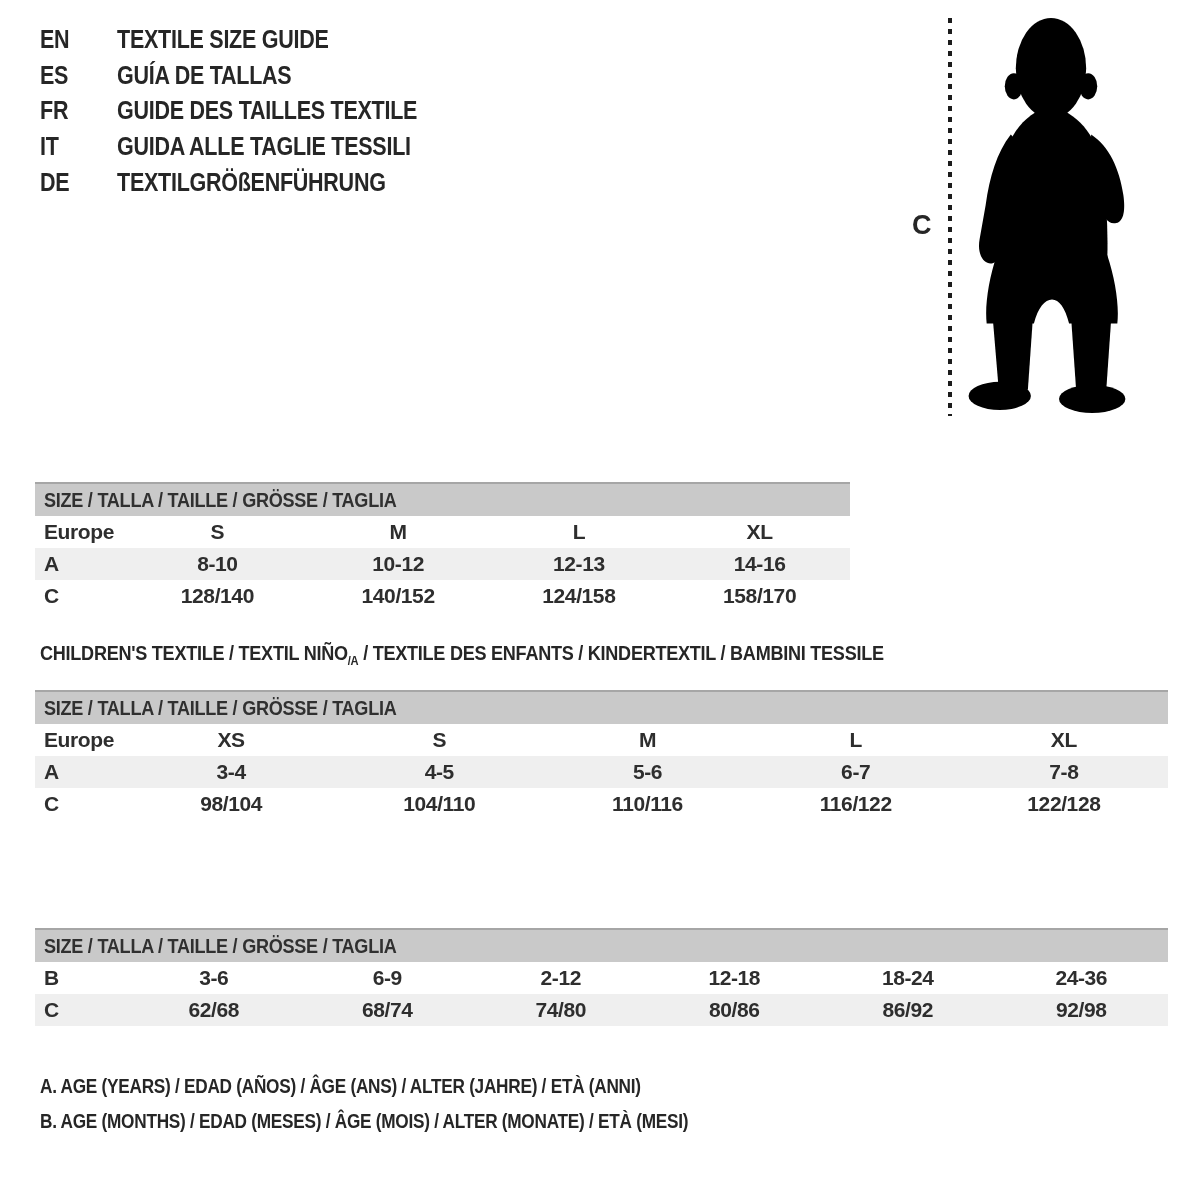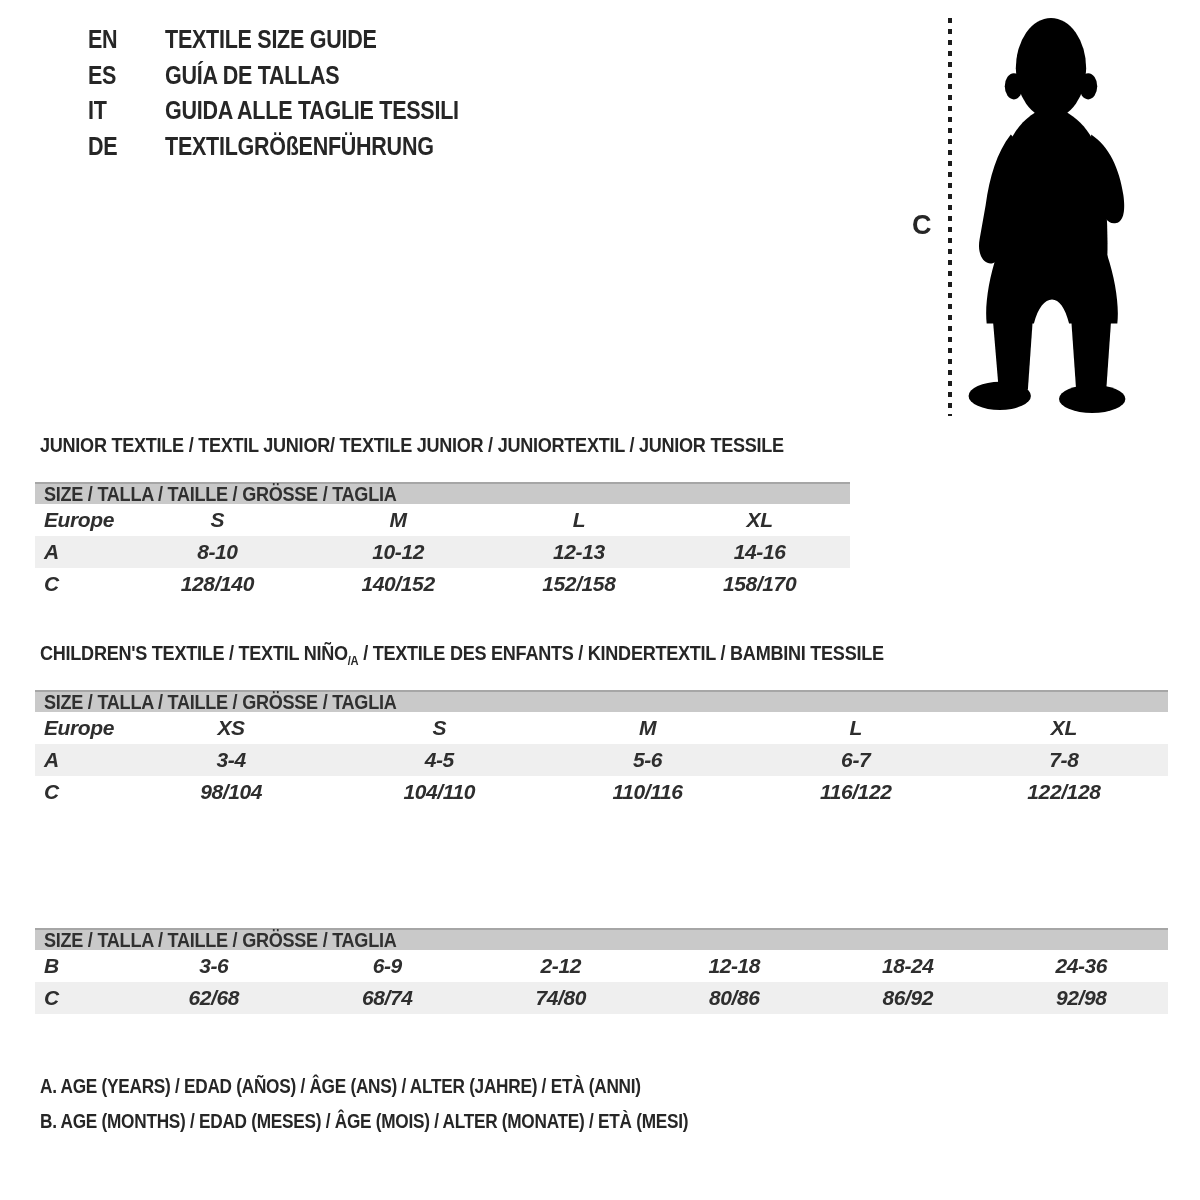--- a/index.html
+++ b/index.html
@@ -3,38 +3,38 @@
 <meta charset="utf-8">
 <style>
   html,body{margin:0;padding:0;background:#fff;}
   .page{position:relative;width:1200px;height:1200px;background:#ffffff;overflow:hidden;
         font-family:"Liberation Sans","DejaVu Sans",sans-serif;color:#262626;}
   .cond{display:inline-block;transform:scaleX(0.86);transform-origin:0 50%;letter-spacing:-0.3px;white-space:nowrap;}
 
   
   .lang-list{position:absolute;left:40px;top:22px;}
   .lang-row{display:flex;height:35.6px;align-items:center;}
-  .lang-code{width:77px;font-weight:bold;font-size:25px;margin-left:48px;}
+  .lang-code{width:77px;font-weight:bold;font-size:25px;}
   .lang-title{font-weight:bold;font-size:25px;}
 
   
   .dash-line{position:absolute;left:948px;top:18px;width:4px;height:398px;
              background-image:repeating-linear-gradient(to bottom,#1c1c1c 0 5px,transparent 5px 11px);}
   .c-label{position:absolute;left:912px;top:210px;font-size:27px;font-weight:bold;}
   .baby-svg{position:absolute;left:966px;top:16px;width:172px;height:402px;}
 
   
   .section-heading{position:absolute;font-size:21px;font-weight:bold;white-space:nowrap;}
   .heading-sub{font-size:13px;position:relative;top:5px;}
 
   
   .size-table{position:absolute;}
-  .size-bar{height:22px;background:#c9c9c9;border-top:2px solid #a6a6a6;box-sizing:border-box;
+  .size-bar{height:34px;background:#c9c9c9;border-top:2px solid #a6a6a6;box-sizing:border-box;
             display:flex;align-items:center;padding-left:9px;font-size:21px;font-weight:bold;color:#303030;}
-  .trow{display:grid;height:32px;align-items:center;font-size:21px;font-weight:bold;color:#2e2e2e;font-style:italic;}
+  .trow{display:grid;height:32px;align-items:center;font-size:21px;font-weight:bold;color:#2e2e2e;}
   .trow .cell{text-align:center;letter-spacing:-0.4px;}
   .trow .lbl{text-align:left;padding-left:9px;}
   .cols4{grid-template-columns:92px repeat(4,1fr);}
   .cols5{grid-template-columns:92px repeat(5,1fr);}
   .cols6{grid-template-columns:92px repeat(6,1fr);}
   .shade{background:#efefef;}
 
   .t-junior{left:35px;top:482px;width:815px;}
   .t-children{left:35px;top:690px;width:1133px;}
   .t-babies{left:35px;top:928px;width:1133px;}
@@ -54,20 +54,24 @@
   <div class="lang-list">
     <div class="lang-row">
       <span class="lang-code"><span class="cond">EN</span></span>
       <span class="lang-title cond">TEXTILE SIZE GUIDE</span>
     </div>
     <div class="lang-row">
       <span class="lang-code"><span class="cond">ES</span></span>
       <span class="lang-title cond">GUÍA DE TALLAS</span>
     </div>
     <div class="lang-row">
+      <span class="lang-code"><span class="cond">FR</span></span>
+      <span class="lang-title cond">GUIDE DES TAILLES TEXTILE</span>
+    </div>
+    <div class="lang-row">
       <span class="lang-code"><span class="cond">IT</span></span>
       <span class="lang-title cond">GUIDA ALLE TAGLIE TESSILI</span>
     </div>
     <div class="lang-row">
       <span class="lang-code"><span class="cond">DE</span></span>
       <span class="lang-title cond">TEXTILGRÖßENFÜHRUNG</span>
     </div>
   </div>
 
   <div class="dash-line"></div>
@@ -81,23 +85,20 @@
       <path d="M44,118 C30,136 23,160 19,188 L13,222 C10,238 18,248 26,246 C33,244 36,236 37,226 L43,192 C46,168 51,146 57,132 Z"></path>
       <path d="M124,118 C142,130 152,152 156,178 C158,192 157,204 149,206 C141,208 136,200 134,190 L130,172 C122,178 112,176 110,167 C108,158 114,151 122,154 Z"></path>
       <path d="M30,238 L140,238 C148,262 152,288 150,306 L102,306 C98,290 92,282 85,282 C78,282 71,290 67,306 L20,306 C18,288 22,262 30,238 Z"></path>
       <path d="M26,300 L66,300 L61,372 L32,372 Z"></path>
       <path d="M104,300 L144,300 L139,372 L109,372 Z"></path>
       <ellipse cx="33" cy="378" rx="31" ry="14"></ellipse>
       <ellipse cx="125" cy="381" rx="33" ry="14"></ellipse>
     </g>
   </svg>
 
-  <div class="section-heading h-junior">
-    <span class="cond">JUNIOR TEXTILE / TEXTIL JUNIOR/ TEXTILE JUNIOR / JUNIORTEXTIL / JUNIOR TESSILE</span>
-  </div>
   <div class="size-table t-junior">
     <div class="size-bar">
       <span class="cond">SIZE / TALLA / TAILLE / GRÖSSE / TAGLIA</span>
     </div>
     <div class="trow cols4">
       <div class="cell lbl">Europe</div>
       <div class="cell">S</div>
       <div class="cell">M</div>
       <div class="cell">L</div>
       <div class="cell">XL</div>
@@ -106,21 +107,21 @@
       <div class="cell lbl">A</div>
       <div class="cell">8-10</div>
       <div class="cell">10-12</div>
       <div class="cell">12-13</div>
       <div class="cell">14-16</div>
     </div>
     <div class="trow cols4">
       <div class="cell lbl">C</div>
       <div class="cell">128/140</div>
       <div class="cell">140/152</div>
-      <div class="cell">152/158</div>
+      <div class="cell">124/158</div>
       <div class="cell">158/170</div>
     </div>
   </div>
 
   <div class="section-heading h-children">
     <span class="cond"><span>CHILDREN'S TEXTILE / TEXTIL NIÑO</span><span class="heading-sub">/A</span><span> / TEXTILE DES ENFANTS / KINDERTEXTIL / BAMBINI TESSILE</span></span>
   </div>
   <div class="size-table t-children">
     <div class="size-bar">
       <span class="cond">SIZE / TALLA / TAILLE / GRÖSSE / TAGLIA</span>

